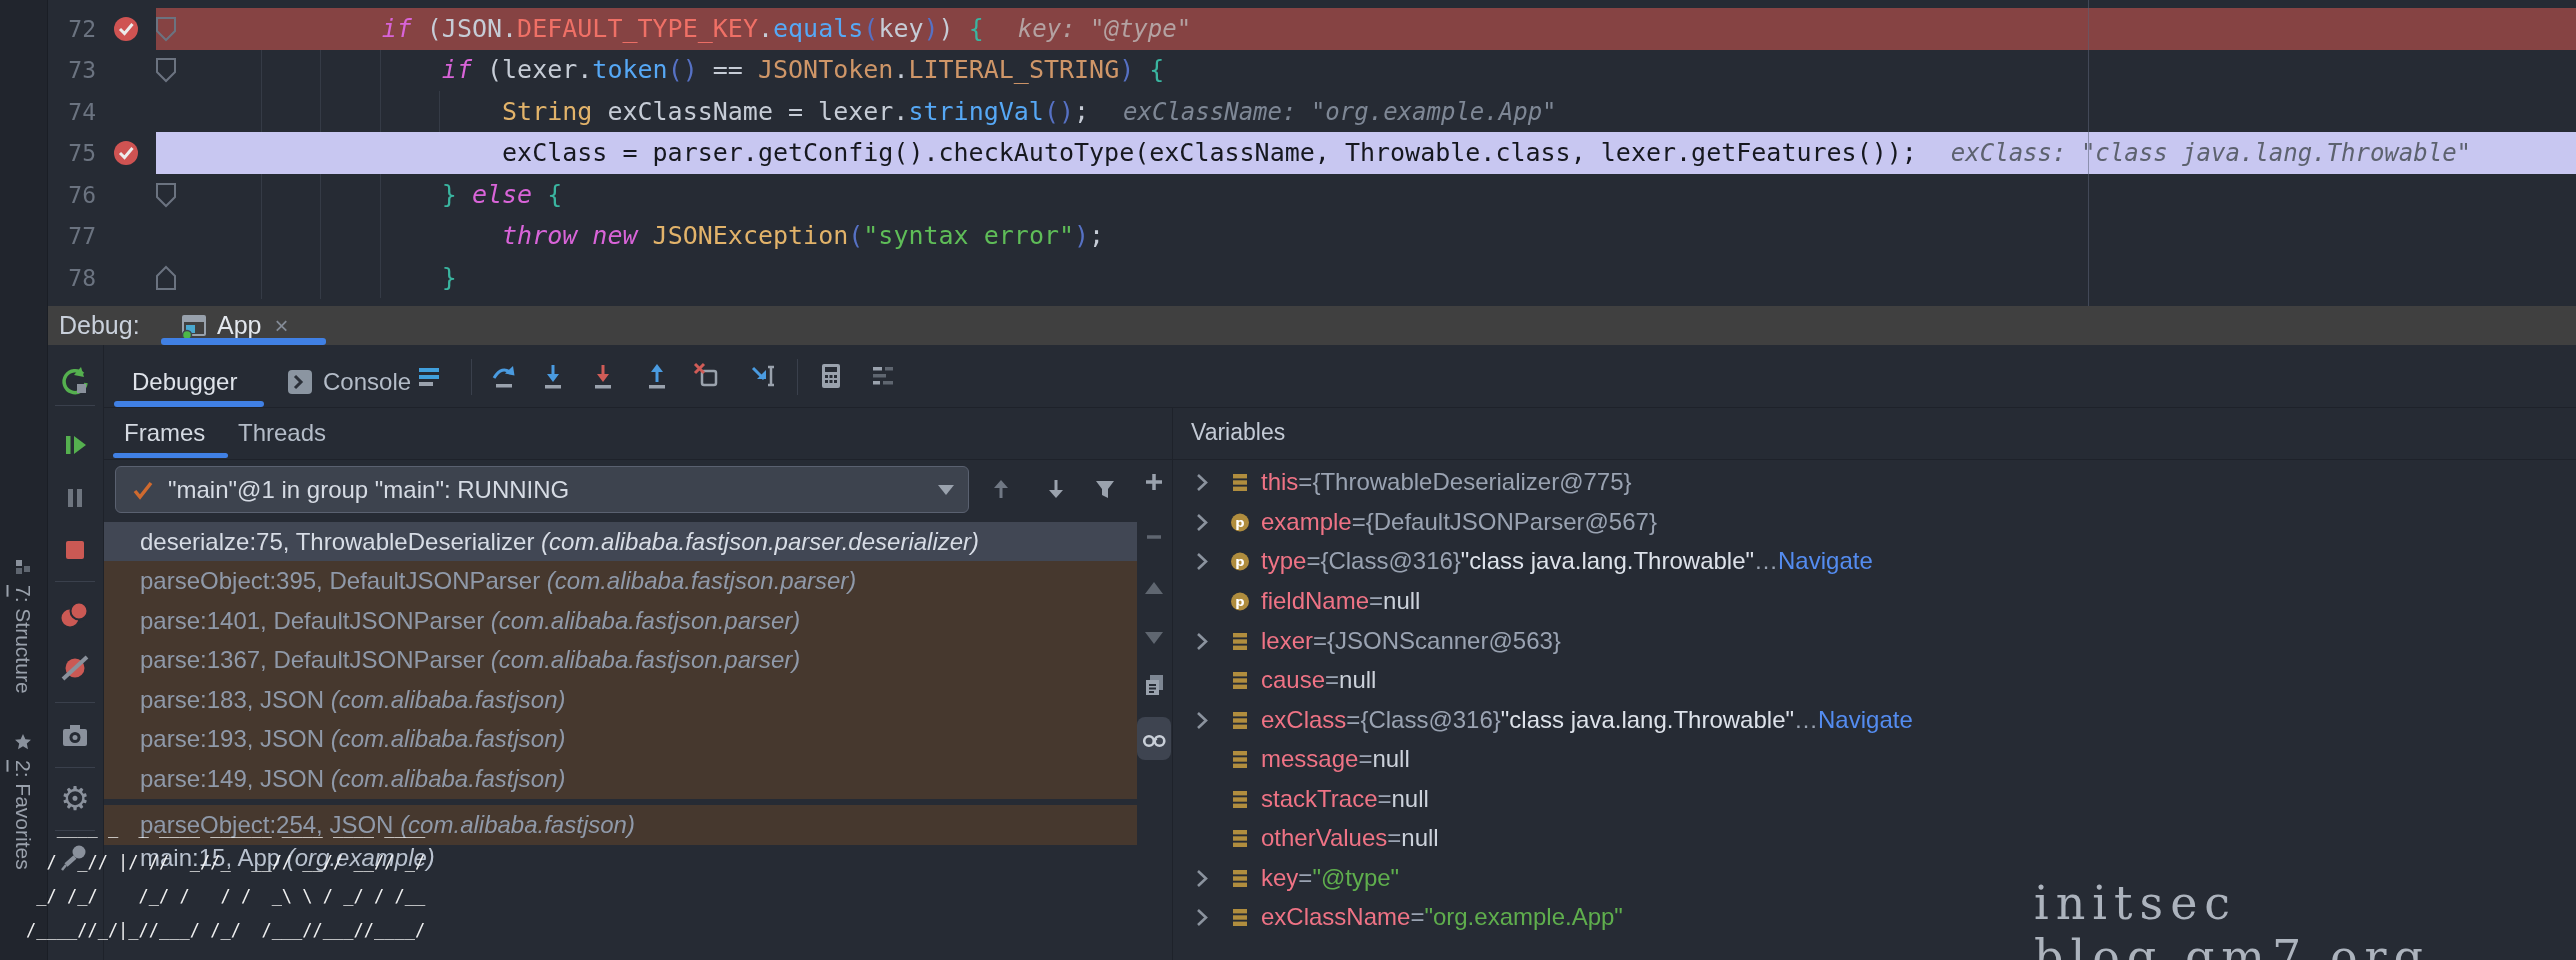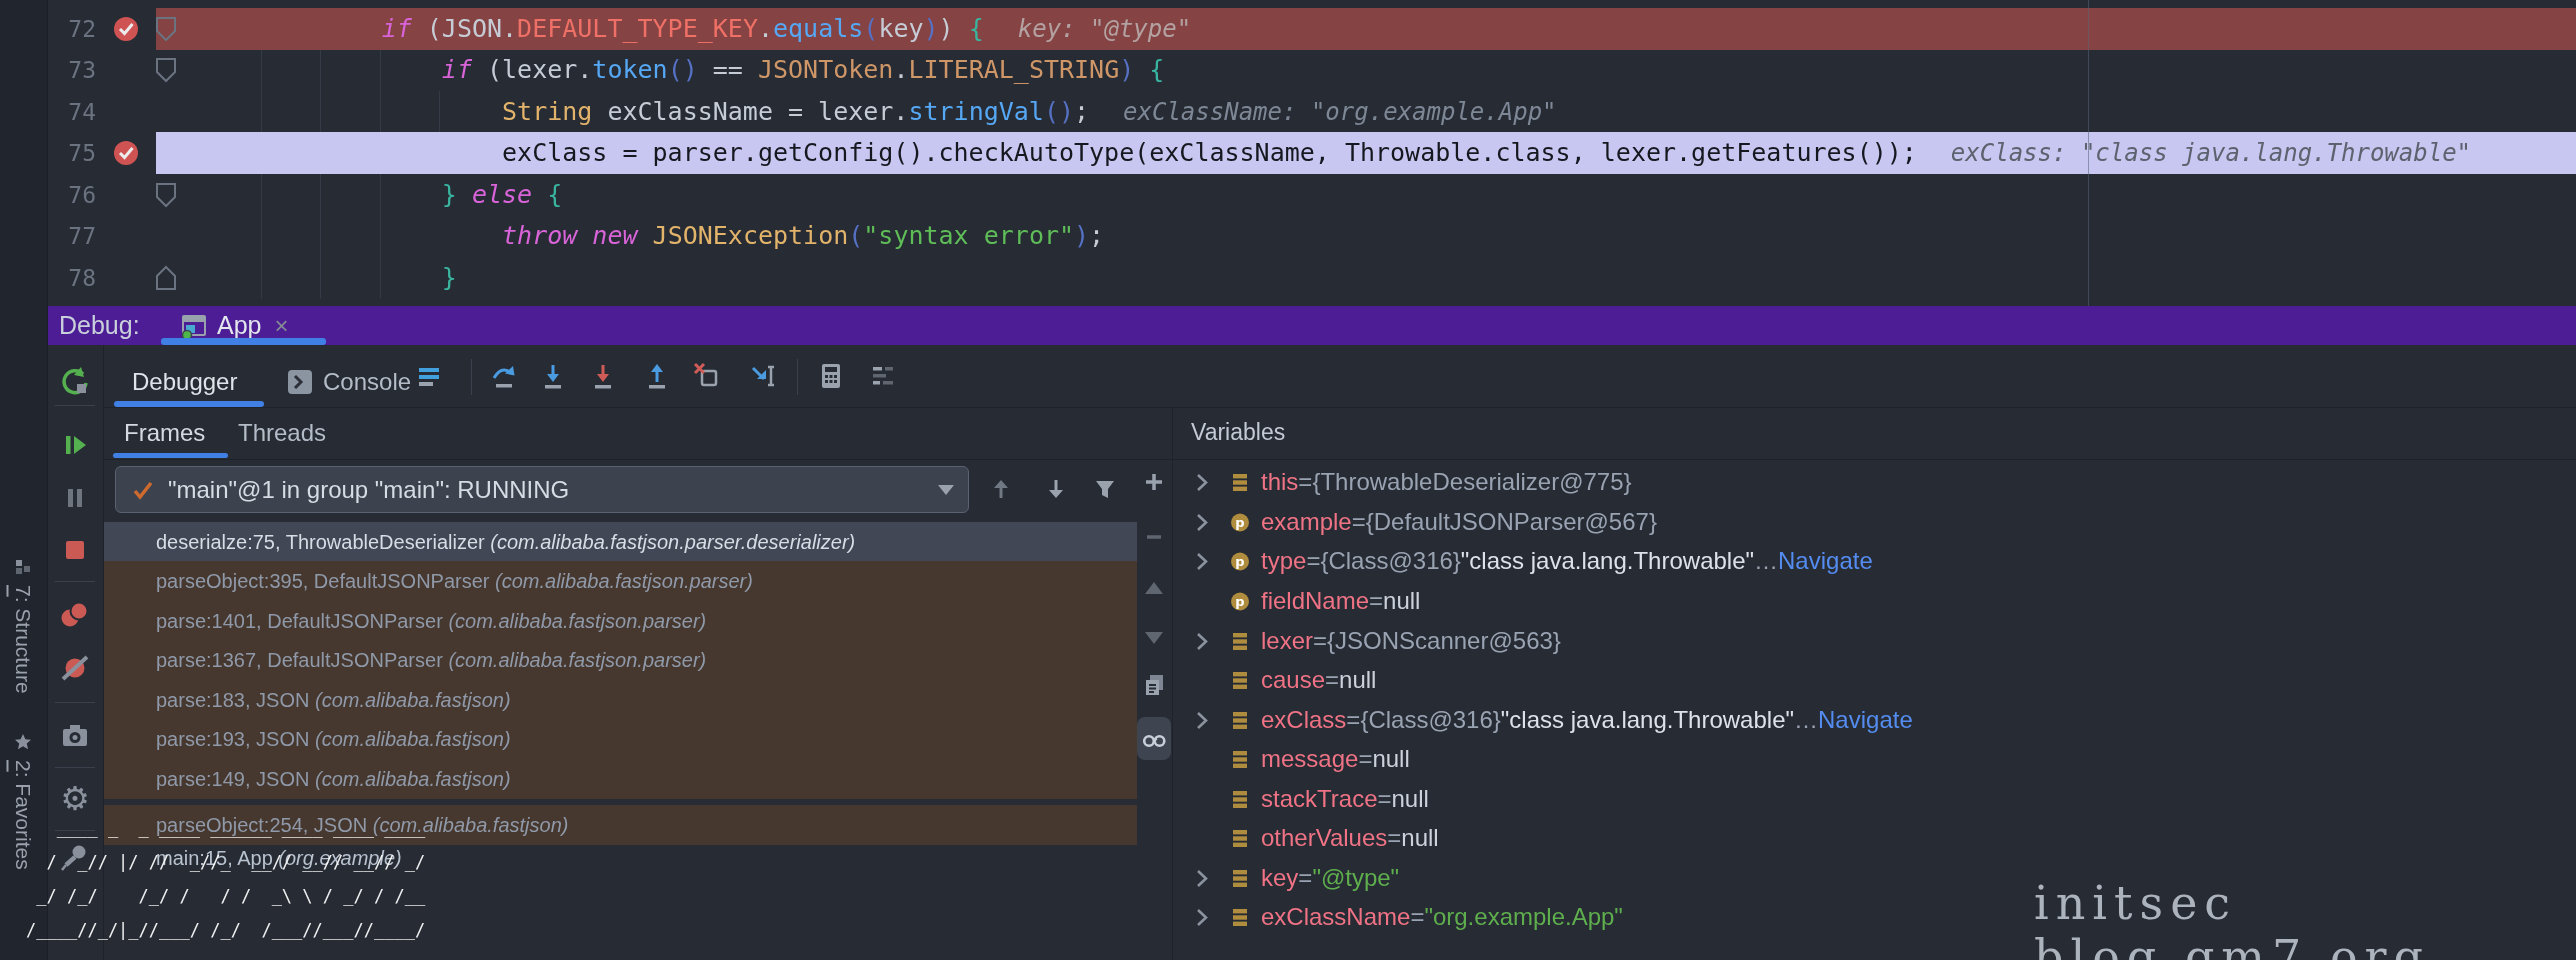--- a/index.html
+++ b/index.html
@@ -30,21 +30,21 @@
   .t-m{color:#56a8f5;}
   .t-mp{color:#5671c4;}
   .t-gold{color:#e2b36a;}
   .t-str{color:#5fbd58;}
   .t-br{color:#3ab5a0;}
   .t-cur{color:#16181f;}
   .hint{font-style:italic;color:#7e8795;margin-left:34px;font-size:24px;}
   .hint-red{color:#b4a2a2;}
   .hint-lav{color:#5d626f;}
   
-  #debug-header{left:47px;top:306px;width:2529px;height:39px;background:#4c1d95;}
+  #debug-header{left:47px;top:306px;width:2529px;height:39px;background:#404040;}
   #debug-header .dlabel{position:absolute;left:12px;top:0;line-height:39px;font-size:25px;color:#c9d0db;}
   #dh-tab{position:absolute;left:123px;top:0;height:39px;display:flex;align-items:center;gap:9px;padding:0 10px;}
   #dh-tab .ttl{font-size:25px;color:#e3e7ed;}
   #dh-tab .x{font-size:24px;color:#848b96;margin-left:4px;}
   #dh-underline{position:absolute;left:114px;bottom:0;width:165px;height:7px;background:#4080e4;border-radius:3px;}
   
   #left-toolbar{left:47px;top:345px;width:56px;height:616px;border-right:1px solid #1e222a;}
   .lt-ic{position:absolute;left:10px;width:36px;height:36px;}
   .lt-sep{position:absolute;left:8px;width:40px;height:1px;background:#3a404c;}
   .gear{font-size:33px;color:#8a919c;text-align:center;width:36px;line-height:36px;font-family:"DejaVu Sans",sans-serif;}
@@ -58,22 +58,22 @@
   
   #frames-panel{left:104px;top:407px;width:1033px;height:554px;}
   .sub-tab{position:absolute;top:0;height:51px;line-height:51px;font-size:24px;color:#b4bcc8;}
   .sub-tab.active{color:#d5dae2;}
   #frames-underline{position:absolute;left:9px;top:46px;width:115px;height:5px;background:#4080e4;border-radius:3px;}
   #thread-dd{position:absolute;left:11px;top:59px;width:854px;height:47px;background:#3d434e;border:1px solid #5a6170;
              border-radius:6px;display:flex;align-items:center;padding:0 14px;box-sizing:border-box;}
   #thread-dd .txt{margin-left:12px;font-size:24px;color:#d6dbe4;white-space:nowrap;}
   #dd-caret{margin-left:auto;width:0;height:0;border-left:8px solid transparent;border-right:8px solid transparent;border-top:10px solid #9aa2ad;}
   .fr-ic{position:absolute;top:69px;width:26px;height:26px;}
-  .frame-row{position:absolute;left:0;width:100%;height:40px;line-height:40px;padding-left:52px;box-sizing:border-box;
-             font-size:20px;white-space:nowrap;overflow:hidden;}
+  .frame-row{position:absolute;left:0;width:100%;height:40px;line-height:40px;padding-left:36px;box-sizing:border-box;
+             font-size:24px;white-space:nowrap;overflow:hidden;}
   .frame-row .pkg{font-style:italic;}
   .frame-row.selected{background:#414754;color:#d7dce5;}
   .frame-row.lib{background:#46382e;color:#8f99a9;}
   .frame-row.plain{color:#b9c2cf;}
   
   #side-toolbar{left:1137px;top:407px;width:35px;height:554px;border-right:1px solid #1e222a;}
   .st-ic{position:absolute;left:4px;width:26px;height:26px;}
   #glasses-bg{position:absolute;left:0;top:310px;width:34px;height:43px;background:#3e4450;border-radius:8px;}
   
   #variables-panel{left:1172px;top:407px;width:1404px;height:554px;}

